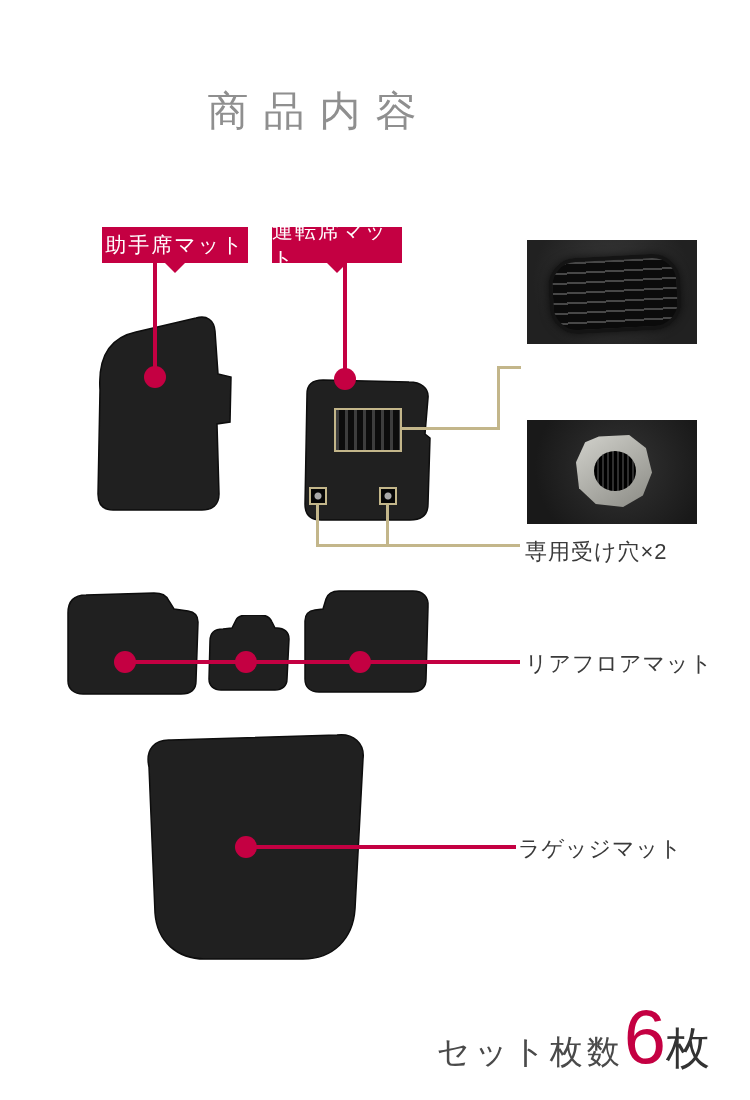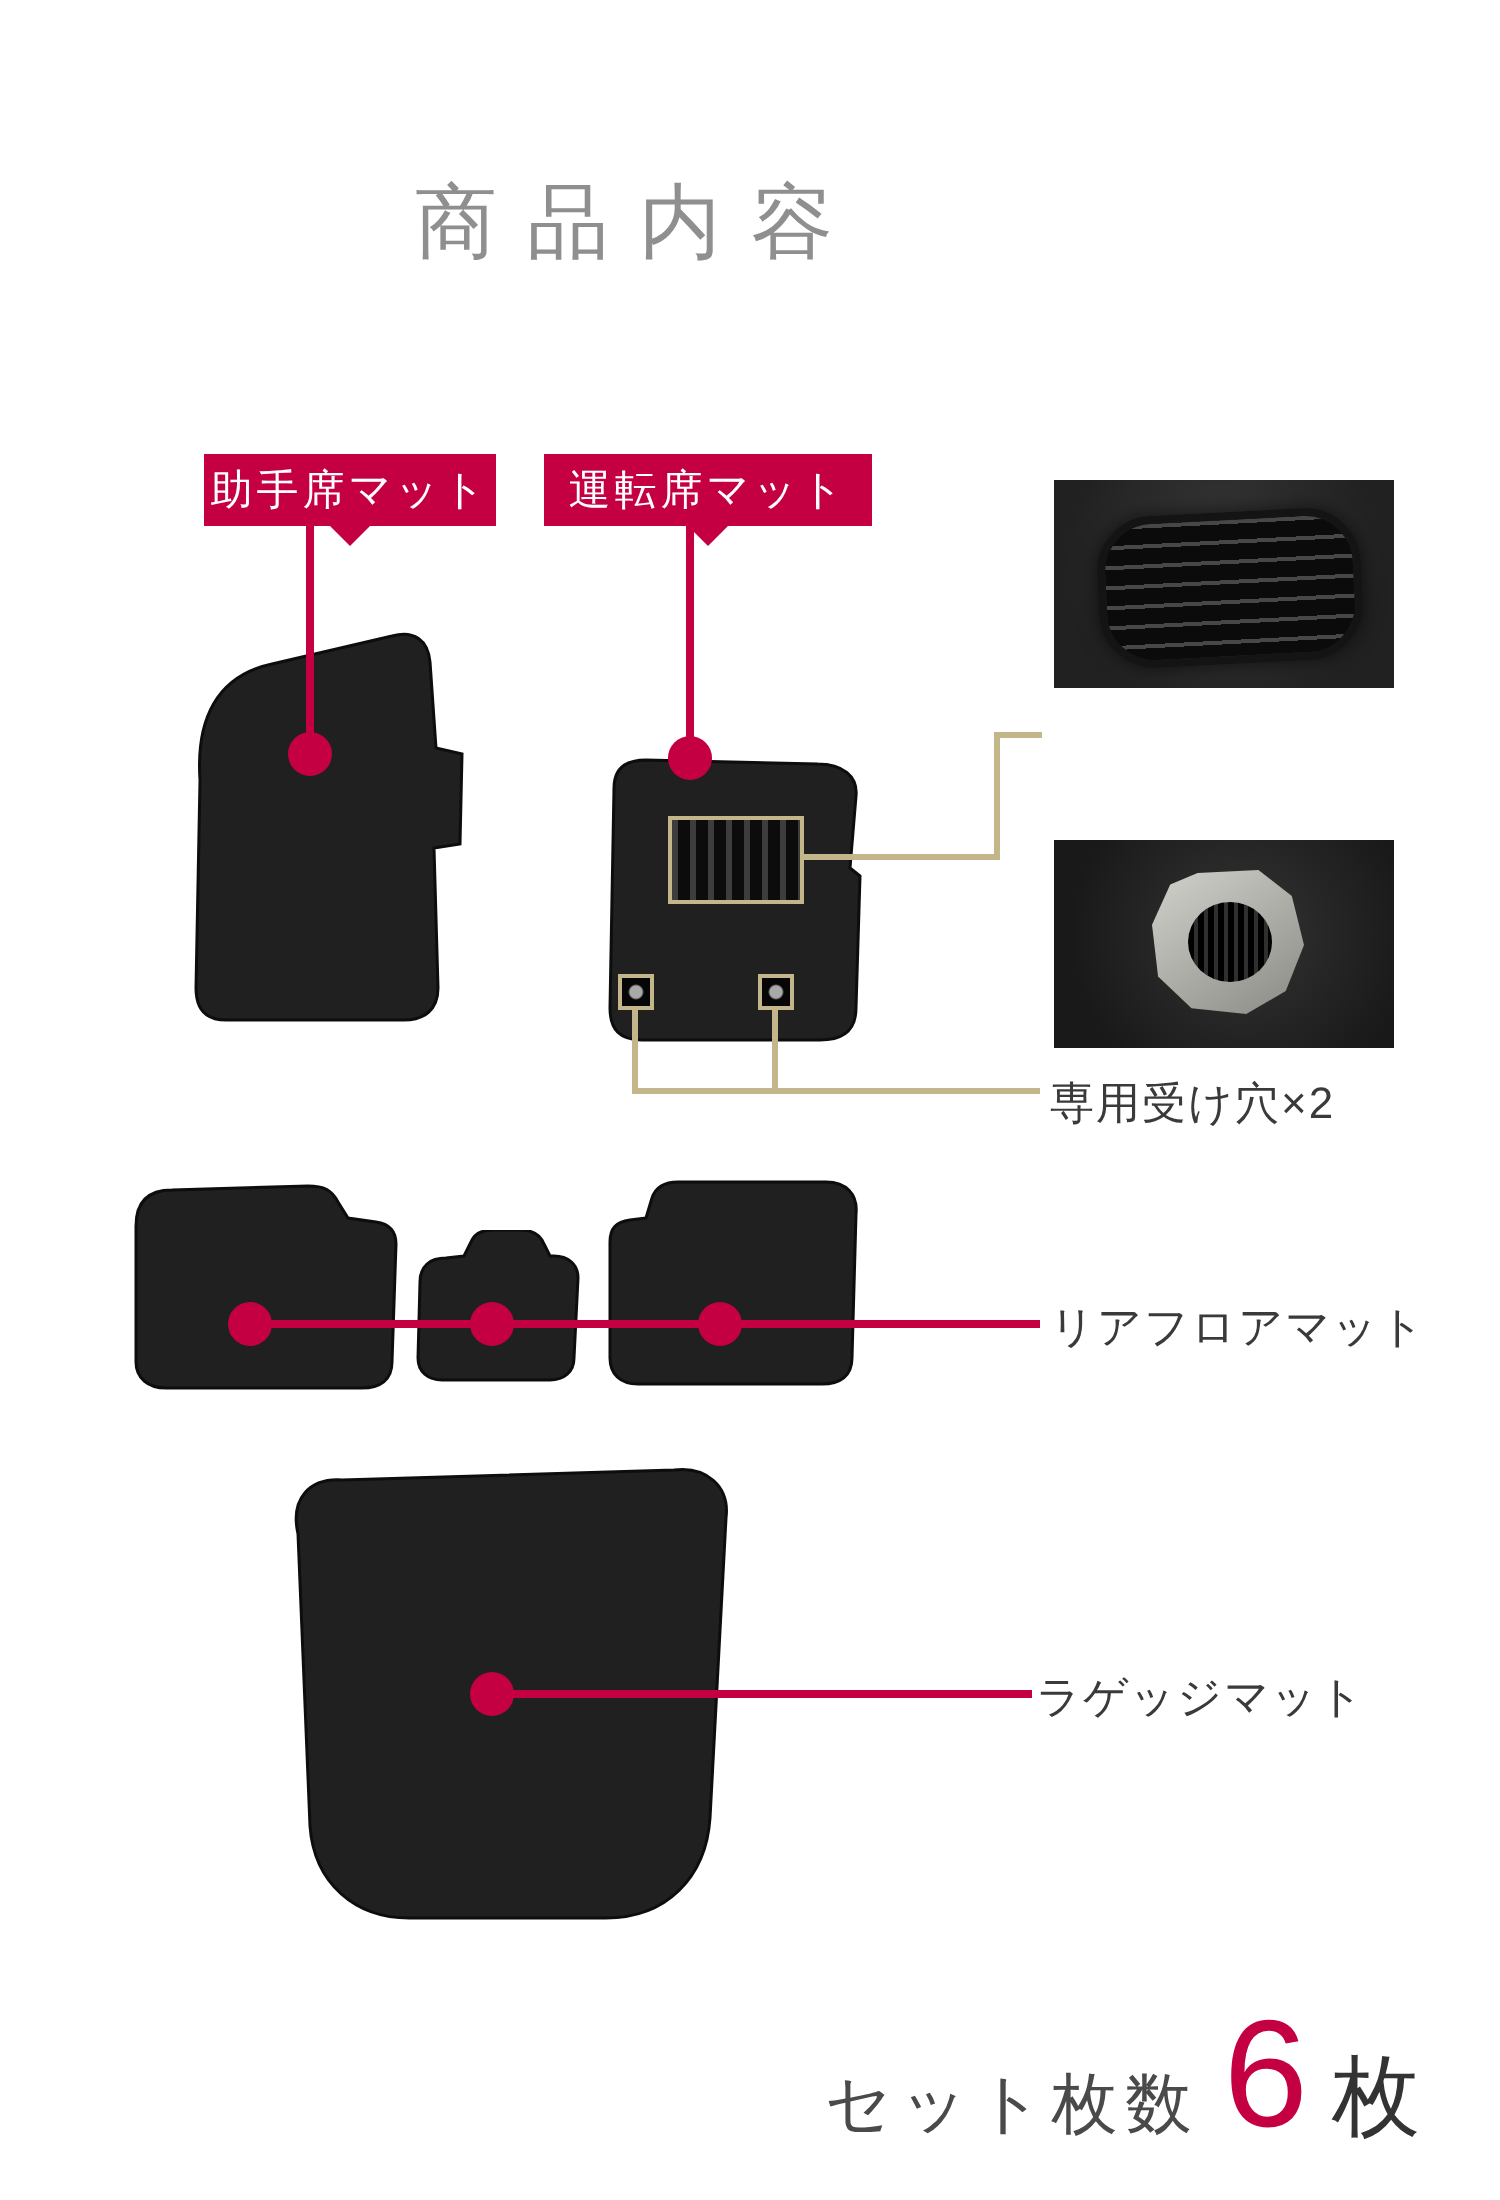--- a/index.html
+++ b/index.html
@@ -15,21 +15,21 @@
   .badge{
     position:absolute;height:36px;background:#c40042;color:#ffffff;
     display:flex;align-items:center;justify-content:center;
     font-size:21px;letter-spacing:2px;
   }
   .badge::after{
     content:"";position:absolute;top:100%;left:50%;transform:translateX(-50%);
     border:10px solid transparent;border-top:10px solid #c40042;border-bottom:0;
   }
   .badge.passenger{left:83px;top:227px;width:146px;margin-left:19px;}
-  .badge.driver{left:272px;top:227px;width:164px;}
+  .badge.driver{left:272px;top:227px;width:130px;}
   
   .vline{position:absolute;width:4px;background:#c40042;}
   .vline.passenger{left:153px;top:263px;height:112px;}
   .vline.driver{left:343px;top:263px;height:114px;}
   .hline{position:absolute;height:4px;background:#c40042;}
   .hline.rear{left:118px;top:660px;width:402px;}
   .hline.luggage{left:244px;top:845px;width:272px;}
   .dot{position:absolute;width:22px;height:22px;border-radius:50%;background:#c40042;}
   .dot.passenger{left:144px;top:366px;}
   .dot.driver{left:334px;top:368px;}
@@ -81,21 +81,21 @@
   }
   
   .callout-label{position:absolute;color:#3a3a3a;font-size:22px;letter-spacing:1px;white-space:nowrap;}
   .callout-label.heel{left:525px;top:354px;}
   .callout-label.holes{left:525px;top:537px;text-align:right;}
   .callout-label.rear{left:525px;top:649px;}
   .callout-label.luggage{left:518px;top:834px;}
   
   .footer{
     position:absolute;right:40px;bottom:22px;
-    display:flex;align-items:baseline;gap:12px;white-space:nowrap;
+    display:flex;align-items:baseline;white-space:nowrap;
   }
   .footer .set-label{font-size:33px;color:#4a4a4a;letter-spacing:4px;}
   .footer .count{font-size:76px;color:#c40042;line-height:1;}
   .footer .unit{font-size:44px;color:#333333;}
 </style>
 </head>
 <body>
 
 <div class="page">
 

